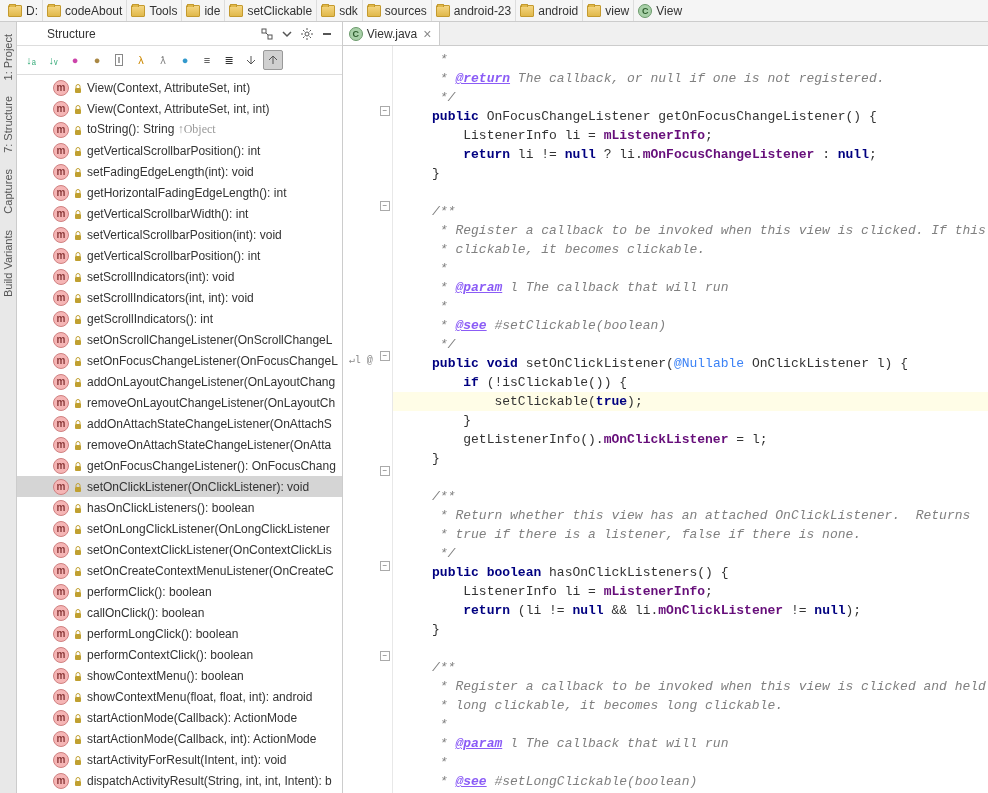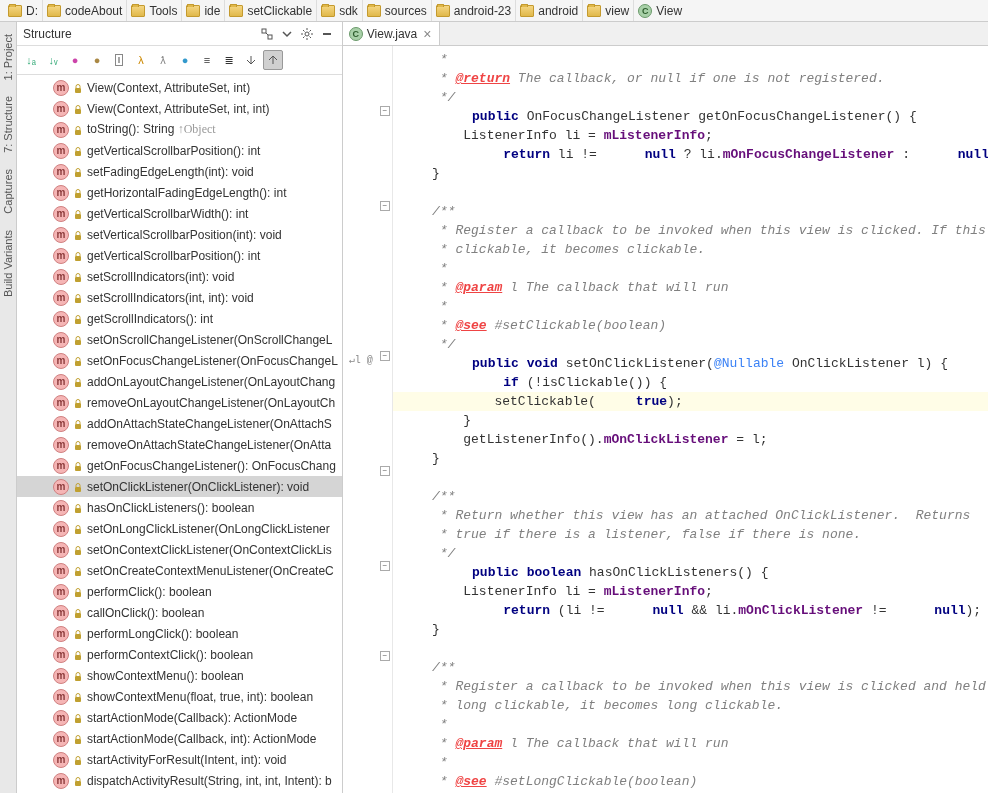--- a/index.html
+++ b/index.html
@@ -10,21 +10,21 @@
 .crumb:last-child { border-right: none; }
 .crumb-icon { width: 14px; height: 12px; margin-right: 4px; }
 .folder-icon { background: linear-gradient(#f5d682, #e0b84a); border: 1px solid #c49a2e; border-radius: 1px; position: relative; }
 .folder-icon::before { content: ""; position: absolute; top: -2px; left: 0; width: 5px; height: 2px; background: #e0b84a; border: 1px solid #c49a2e; border-bottom: none; border-radius: 1px 1px 0 0; }
 .class-icon { width: 14px; height: 14px; border-radius: 50%; background: #a8d0a8; border: 1px solid #6b9a6b; display: flex; align-items: center; justify-content: center; font-size: 9px; font-weight: bold; color: #2c5c2c; }
 .main { display: flex; flex: 1; overflow: hidden; }
 .left-tabs { width: 22px; background: #e8e8e8; border-right: 1px solid #ccc; display: flex; flex-direction: column; align-items: center; padding-top: 4px; }
 .vtab { writing-mode: vertical-rl; transform: rotate(180deg); padding: 8px 2px; font-size: 11px; color: #555; cursor: pointer; display: flex; align-items: center; gap: 4px; }
 .structure-panel { width: 352px; border-right: 1px solid #ccc; display: flex; flex-direction: column; background: #fff; }
 .panel-header { display: flex; align-items: center; justify-content: space-between; padding: 3px 6px; border-bottom: 1px solid #ddd; height: 24px; }
-.panel-title { font-size: 12px; color: #333; }
+.panel-title { font-size: 12px; color: #333; margin-left: 24px; }
 .panel-tools { display: flex; gap: 2px; }
 .tool-btn { width: 18px; height: 18px; display: flex; align-items: center; justify-content: center; cursor: pointer; border: 1px solid transparent; border-radius: 2px; }
 .toolbar { display: flex; gap: 2px; padding: 4px; border-bottom: 1px solid #ddd; flex-wrap: wrap; }
 .tb-btn { width: 20px; height: 20px; display: flex; align-items: center; justify-content: center; cursor: pointer; border: 1px solid transparent; border-radius: 2px; font-size: 11px; }
 .tb-btn.active { background: #d0d0d0; border-color: #999; }
 .tree { flex: 1; overflow-y: auto; overflow-x: hidden; padding: 2px 0; }
 .tree-item { display: flex; align-items: center; padding: 2px 4px 2px 36px; height: 21px; cursor: pointer; white-space: nowrap; }
 .tree-item.selected { background: #d5d5d5; }
 .m-icon { width: 16px; height: 16px; border-radius: 50%; background: #f5b5b5; border: 1px solid #d08080; display: flex; align-items: center; justify-content: center; font-size: 10px; font-weight: bold; color: #8b3a3a; margin-right: 4px; flex-shrink: 0; }
 .lock-icon { width: 10px; height: 10px; margin-right: 4px; flex-shrink: 0; }
@@ -34,23 +34,23 @@
 .tabs { display: flex; height: 24px; border-bottom: 1px solid #ccc; background: #f0f0f0; }
 .tab { display: flex; align-items: center; padding: 0 6px; border-right: 1px solid #ccc; background: #fff; gap: 4px; }
 .tab-close { cursor: pointer; color: #888; font-size: 14px; padding: 0 2px; }
 .editor { flex: 1; display: flex; overflow: hidden; font-family: "Consolas", "Courier New", monospace; font-size: 13px; }
 .gutter { width: 50px; background: #fff; border-right: 1px solid #e8e8e8; position: relative; }
 .gutter-mark { position: absolute; left: 6px; display: flex; gap: 2px; font-size: 10px; color: #888; }
 .fold { position: absolute; right: 2px; width: 10px; height: 10px; border: 1px solid #aaa; background: #fff; font-size: 8px; line-height: 8px; text-align: center; cursor: pointer; color: #666; }
 .code { flex: 1; padding: 4px 8px; overflow: auto; line-height: 19px; white-space: pre; position: relative; }
 .hl { position: absolute; left: 0; right: 0; background: #fffde7; height: 19px; z-index: 0; }
 .code-line { position: relative; z-index: 1; }
-.k { color: #000080; font-weight: bold; margin-left: 40px; }
+.k { color: #000080; font-weight: bold; }
 .c { color: #808080; font-style: italic; }
-.ctag { color: #ef4444; font-style: italic; font-weight: bold; text-decoration: underline; margin-top: 26px; }
+.ctag { color: #8b5cf6; font-style: italic; font-weight: bold; text-decoration: underline; margin-top: 26px; }
 .fld { color: #660e7a; font-weight: bold; }
 .ann { color: #3b82f6; }
 </style>
 </head>
 <body>
 
 <div class="container">
   <div class="breadcrumb" id="breadcrumb">
       <div class="crumb">
         <span class="crumb-icon folder-icon"></span>
@@ -389,21 +389,21 @@
                 <path d="M3 4 L3 2.5 A2 2 0 0 1 7 2.5 L7 4" fill="none" stroke="#c0a030" stroke-width="1"></path>
               </svg></span>
             <span class="item-text">showContextMenu(): boolean</span>
           </div>
           <div class="tree-item">
             <span class="m-icon">m</span>
             <span class="lock-icon"><svg width="10" height="10" viewBox="0 0 10 10">
                 <rect x="2" y="4" width="6" height="5" fill="#c0a030" rx="1"></rect>
                 <path d="M3 4 L3 2.5 A2 2 0 0 1 7 2.5 L7 4" fill="none" stroke="#c0a030" stroke-width="1"></path>
               </svg></span>
-            <span class="item-text">showContextMenu(float, true, int): boolean</span>
+            <span class="item-text">showContextMenu(float, float, int): android</span>
           </div>
           <div class="tree-item">
             <span class="m-icon">m</span>
             <span class="lock-icon"><svg width="10" height="10" viewBox="0 0 10 10">
                 <rect x="2" y="4" width="6" height="5" fill="#c0a030" rx="1"></rect>
                 <path d="M3 4 L3 2.5 A2 2 0 0 1 7 2.5 L7 4" fill="none" stroke="#c0a030" stroke-width="1"></path>
               </svg></span>
             <span class="item-text">startActionMode(Callback): ActionMode</span>
           </div>
           <div class="tree-item">

